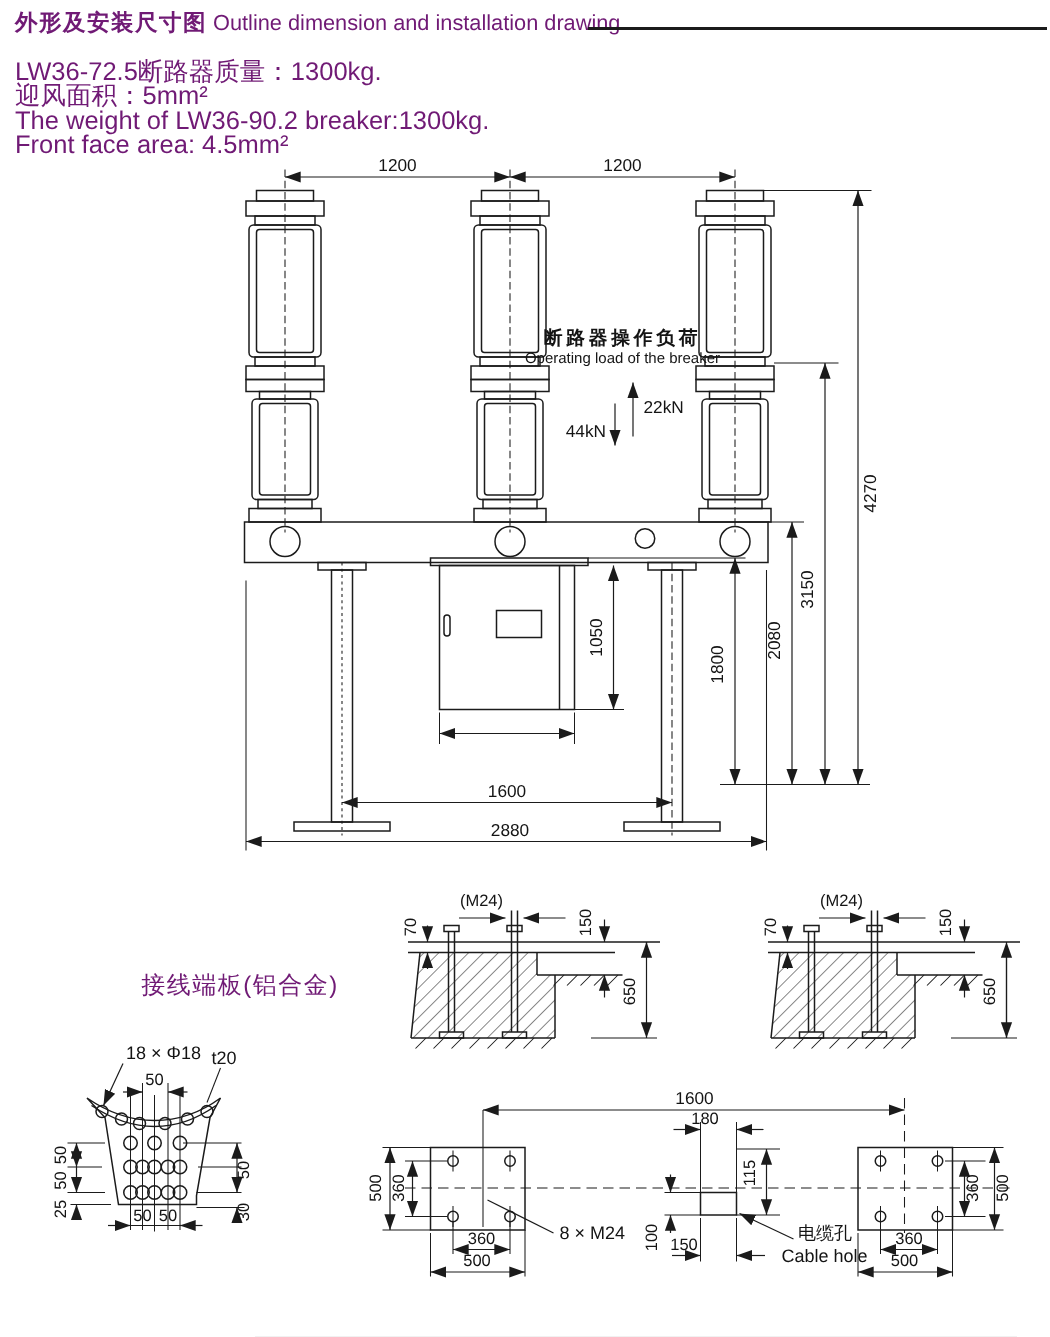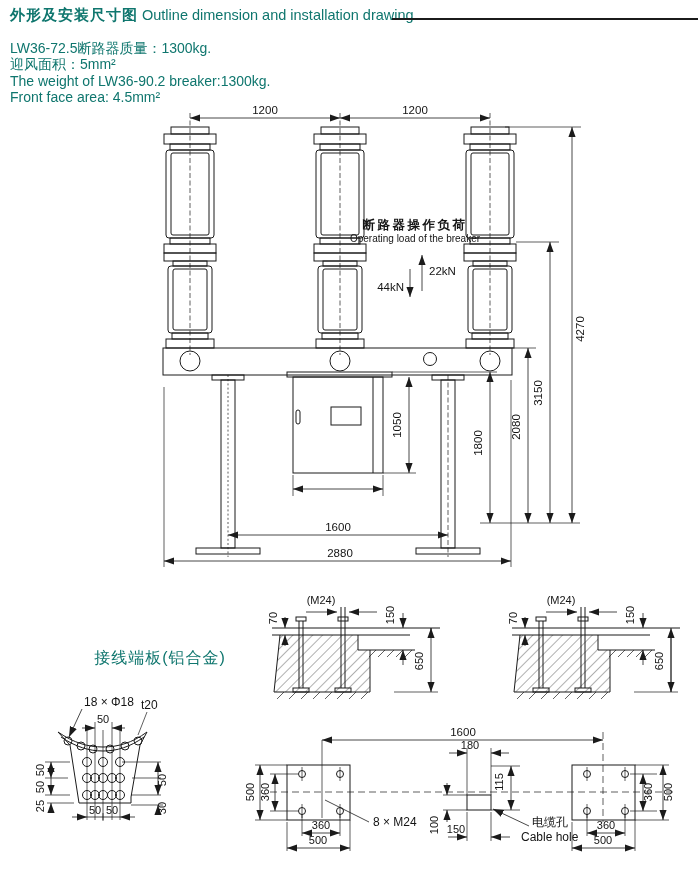--- a/index.html
+++ b/index.html
@@ -1,23 +1,23 @@
 <!DOCTYPE html>
 <html><head>
 <meta charset="utf-8">
 <style>
   html,body{margin:0;padding:0;background:#e8e8e8;}
   .sheet{position:relative;width:700px;height:891px;background:#ffffff;overflow:hidden;
-         font-family:"Liberation Sans",sans-serif;color:#0f766e;}
+         font-family:"Liberation Sans",sans-serif;color:#701a75;}
   
   .title-row{position:absolute;left:10px;top:6px;width:690px;white-space:nowrap;}
   .t-zh{font-size:15px;font-weight:700;letter-spacing:1px;}
   .t-en{font-size:14.5px;font-weight:400;margin-left:4px;}
   .title-rule{position:absolute;left:392px;top:18px;width:306px;border-top:2px solid #1b1b1b;}
-  .specs{position:absolute;left:10px;top:40px;font-size:14px;line-height:16.4px;}
+  .specs{position:absolute;left:10px;top:40px;font-size:17px;line-height:16.4px;}
   
   svg{position:absolute;overflow:visible;}
   .o{fill:none;stroke:#1b1b1b;stroke-width:1;}
   .d{fill:none;stroke:#1b1b1b;stroke-width:.8;}
   .x{fill:none;stroke:#1b1b1b;stroke-width:.7;}
   .cl{fill:none;stroke:#1b1b1b;stroke-width:.7;stroke-dasharray:5 2.5;}
   .cl2{fill:none;stroke:#1b1b1b;stroke-width:.7;stroke-dasharray:2 2.2;}
   .axis{fill:none;stroke:#1b1b1b;stroke-width:.7;stroke-dasharray:7 4;}
   .ht{stroke:#1b1b1b;stroke-width:.7;}
   text{font-family:"Liberation Sans",sans-serif;fill:#141414;}

